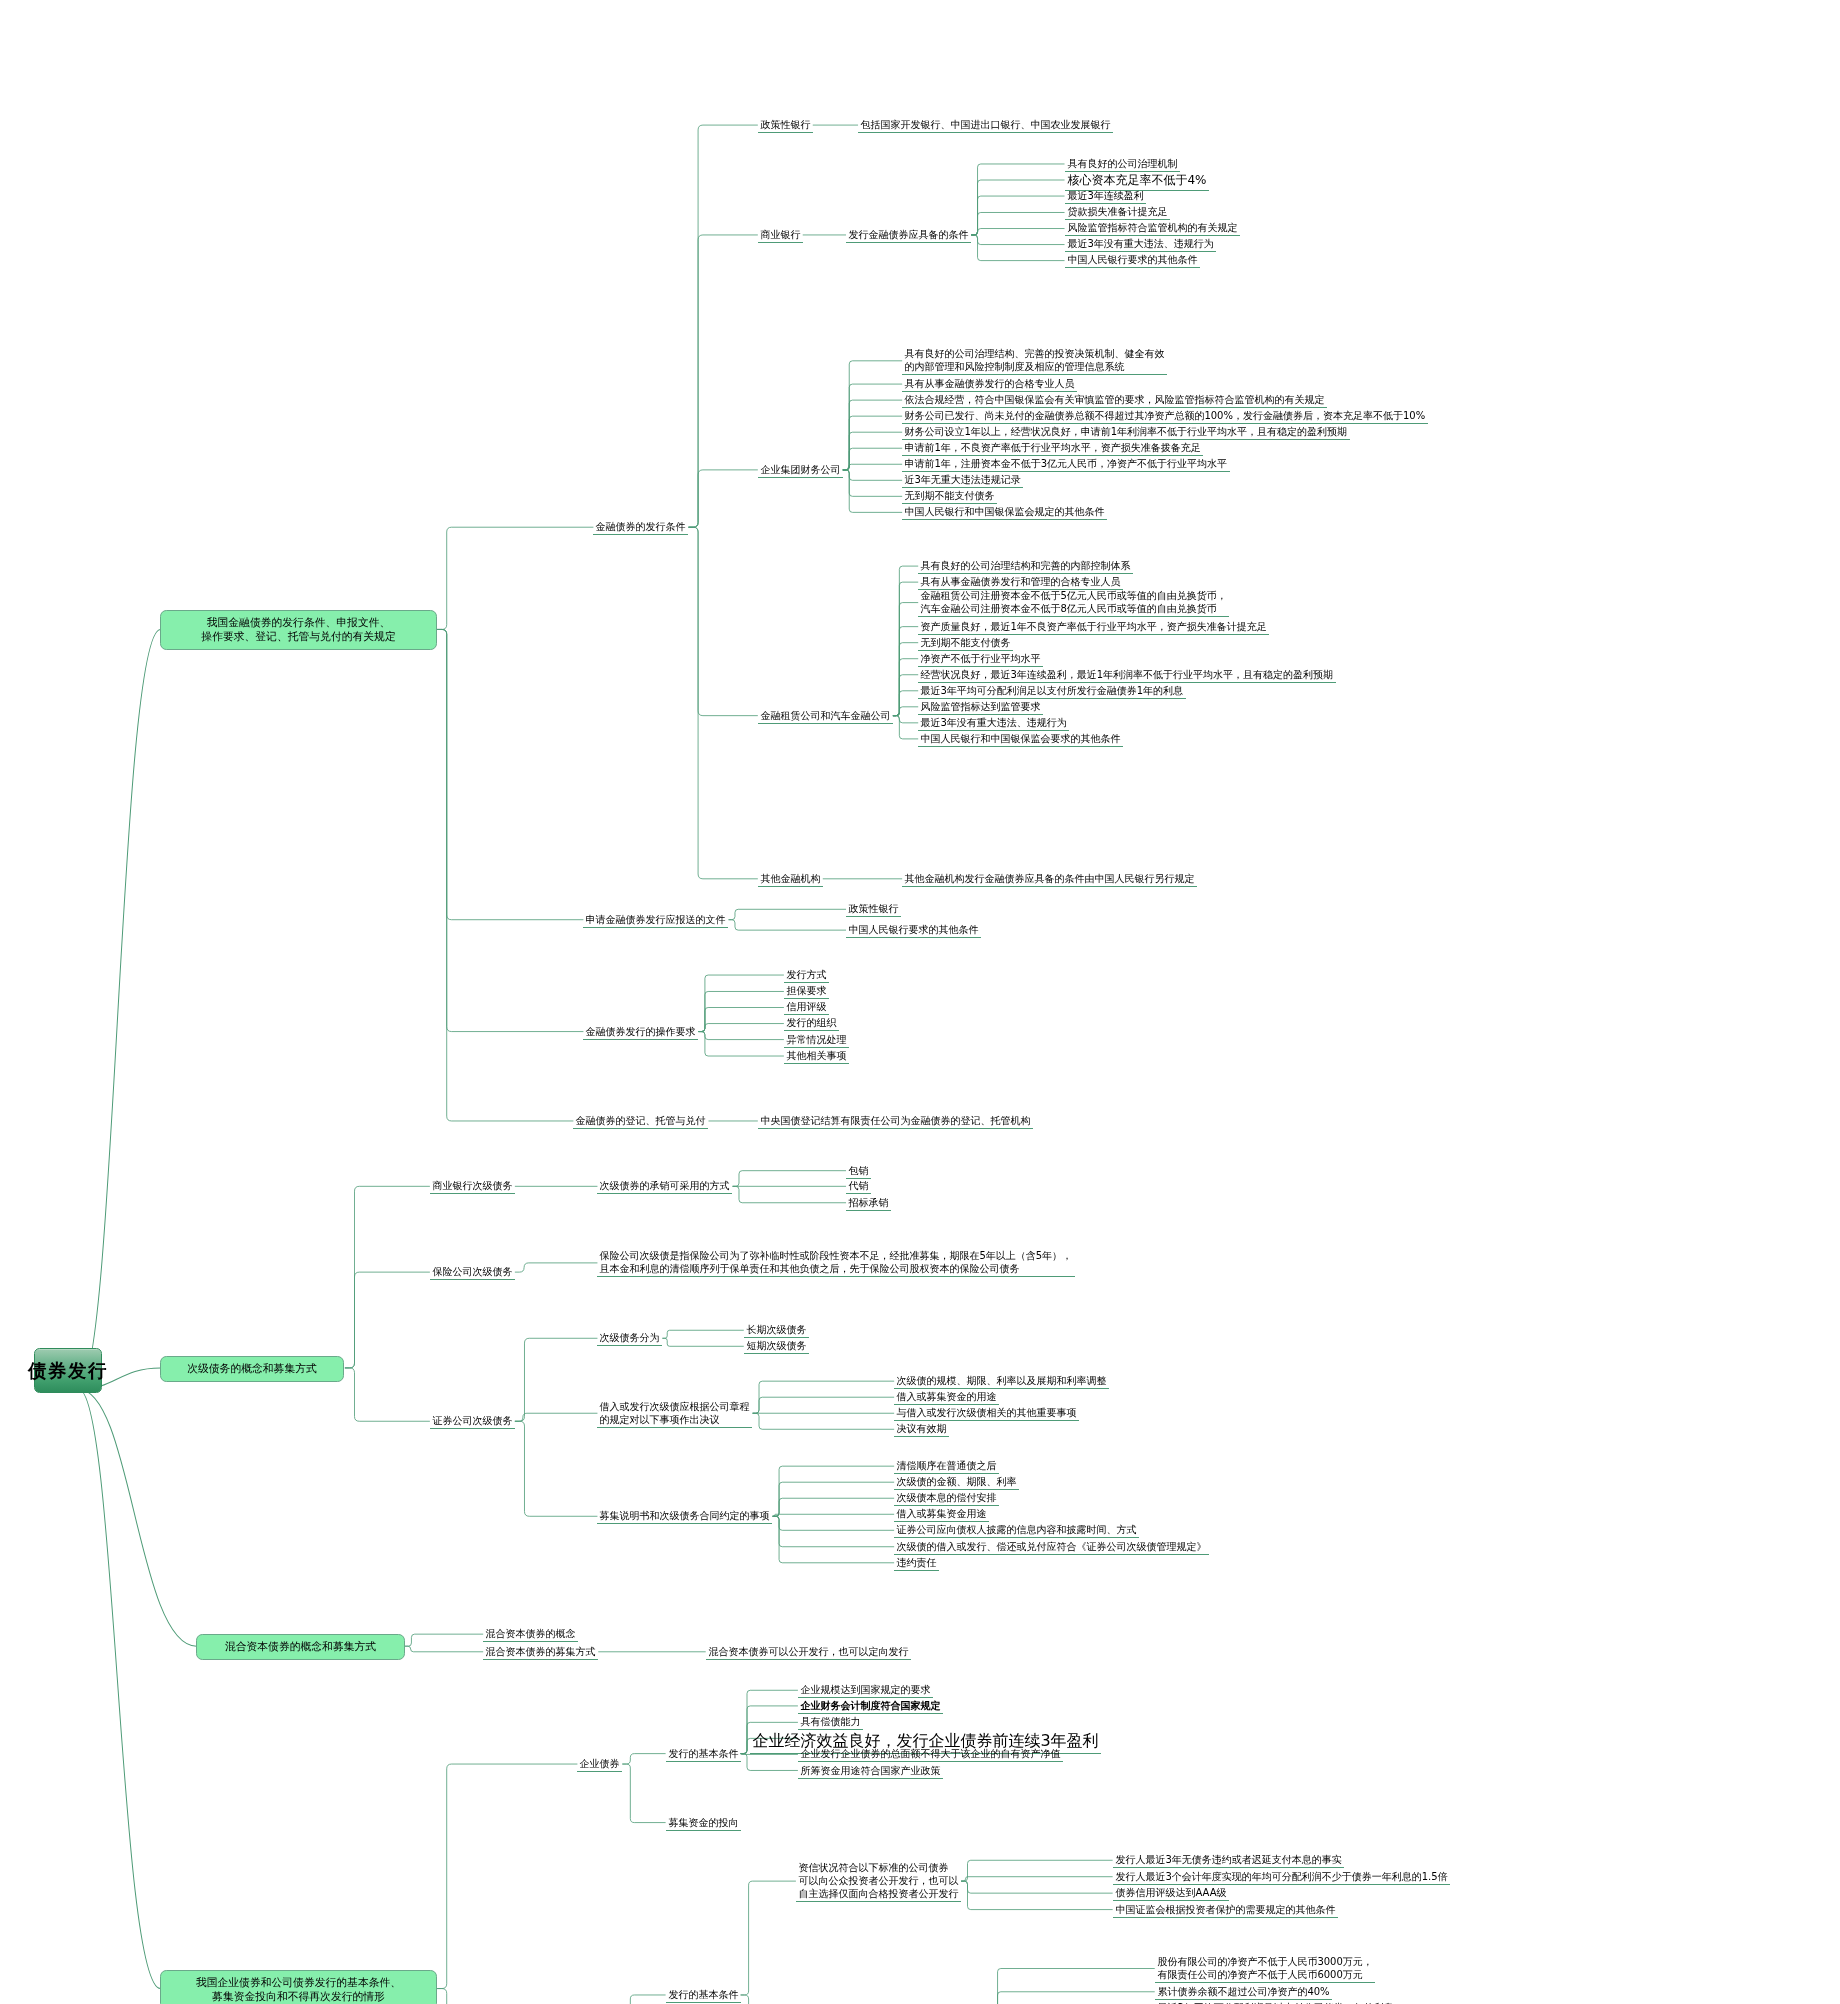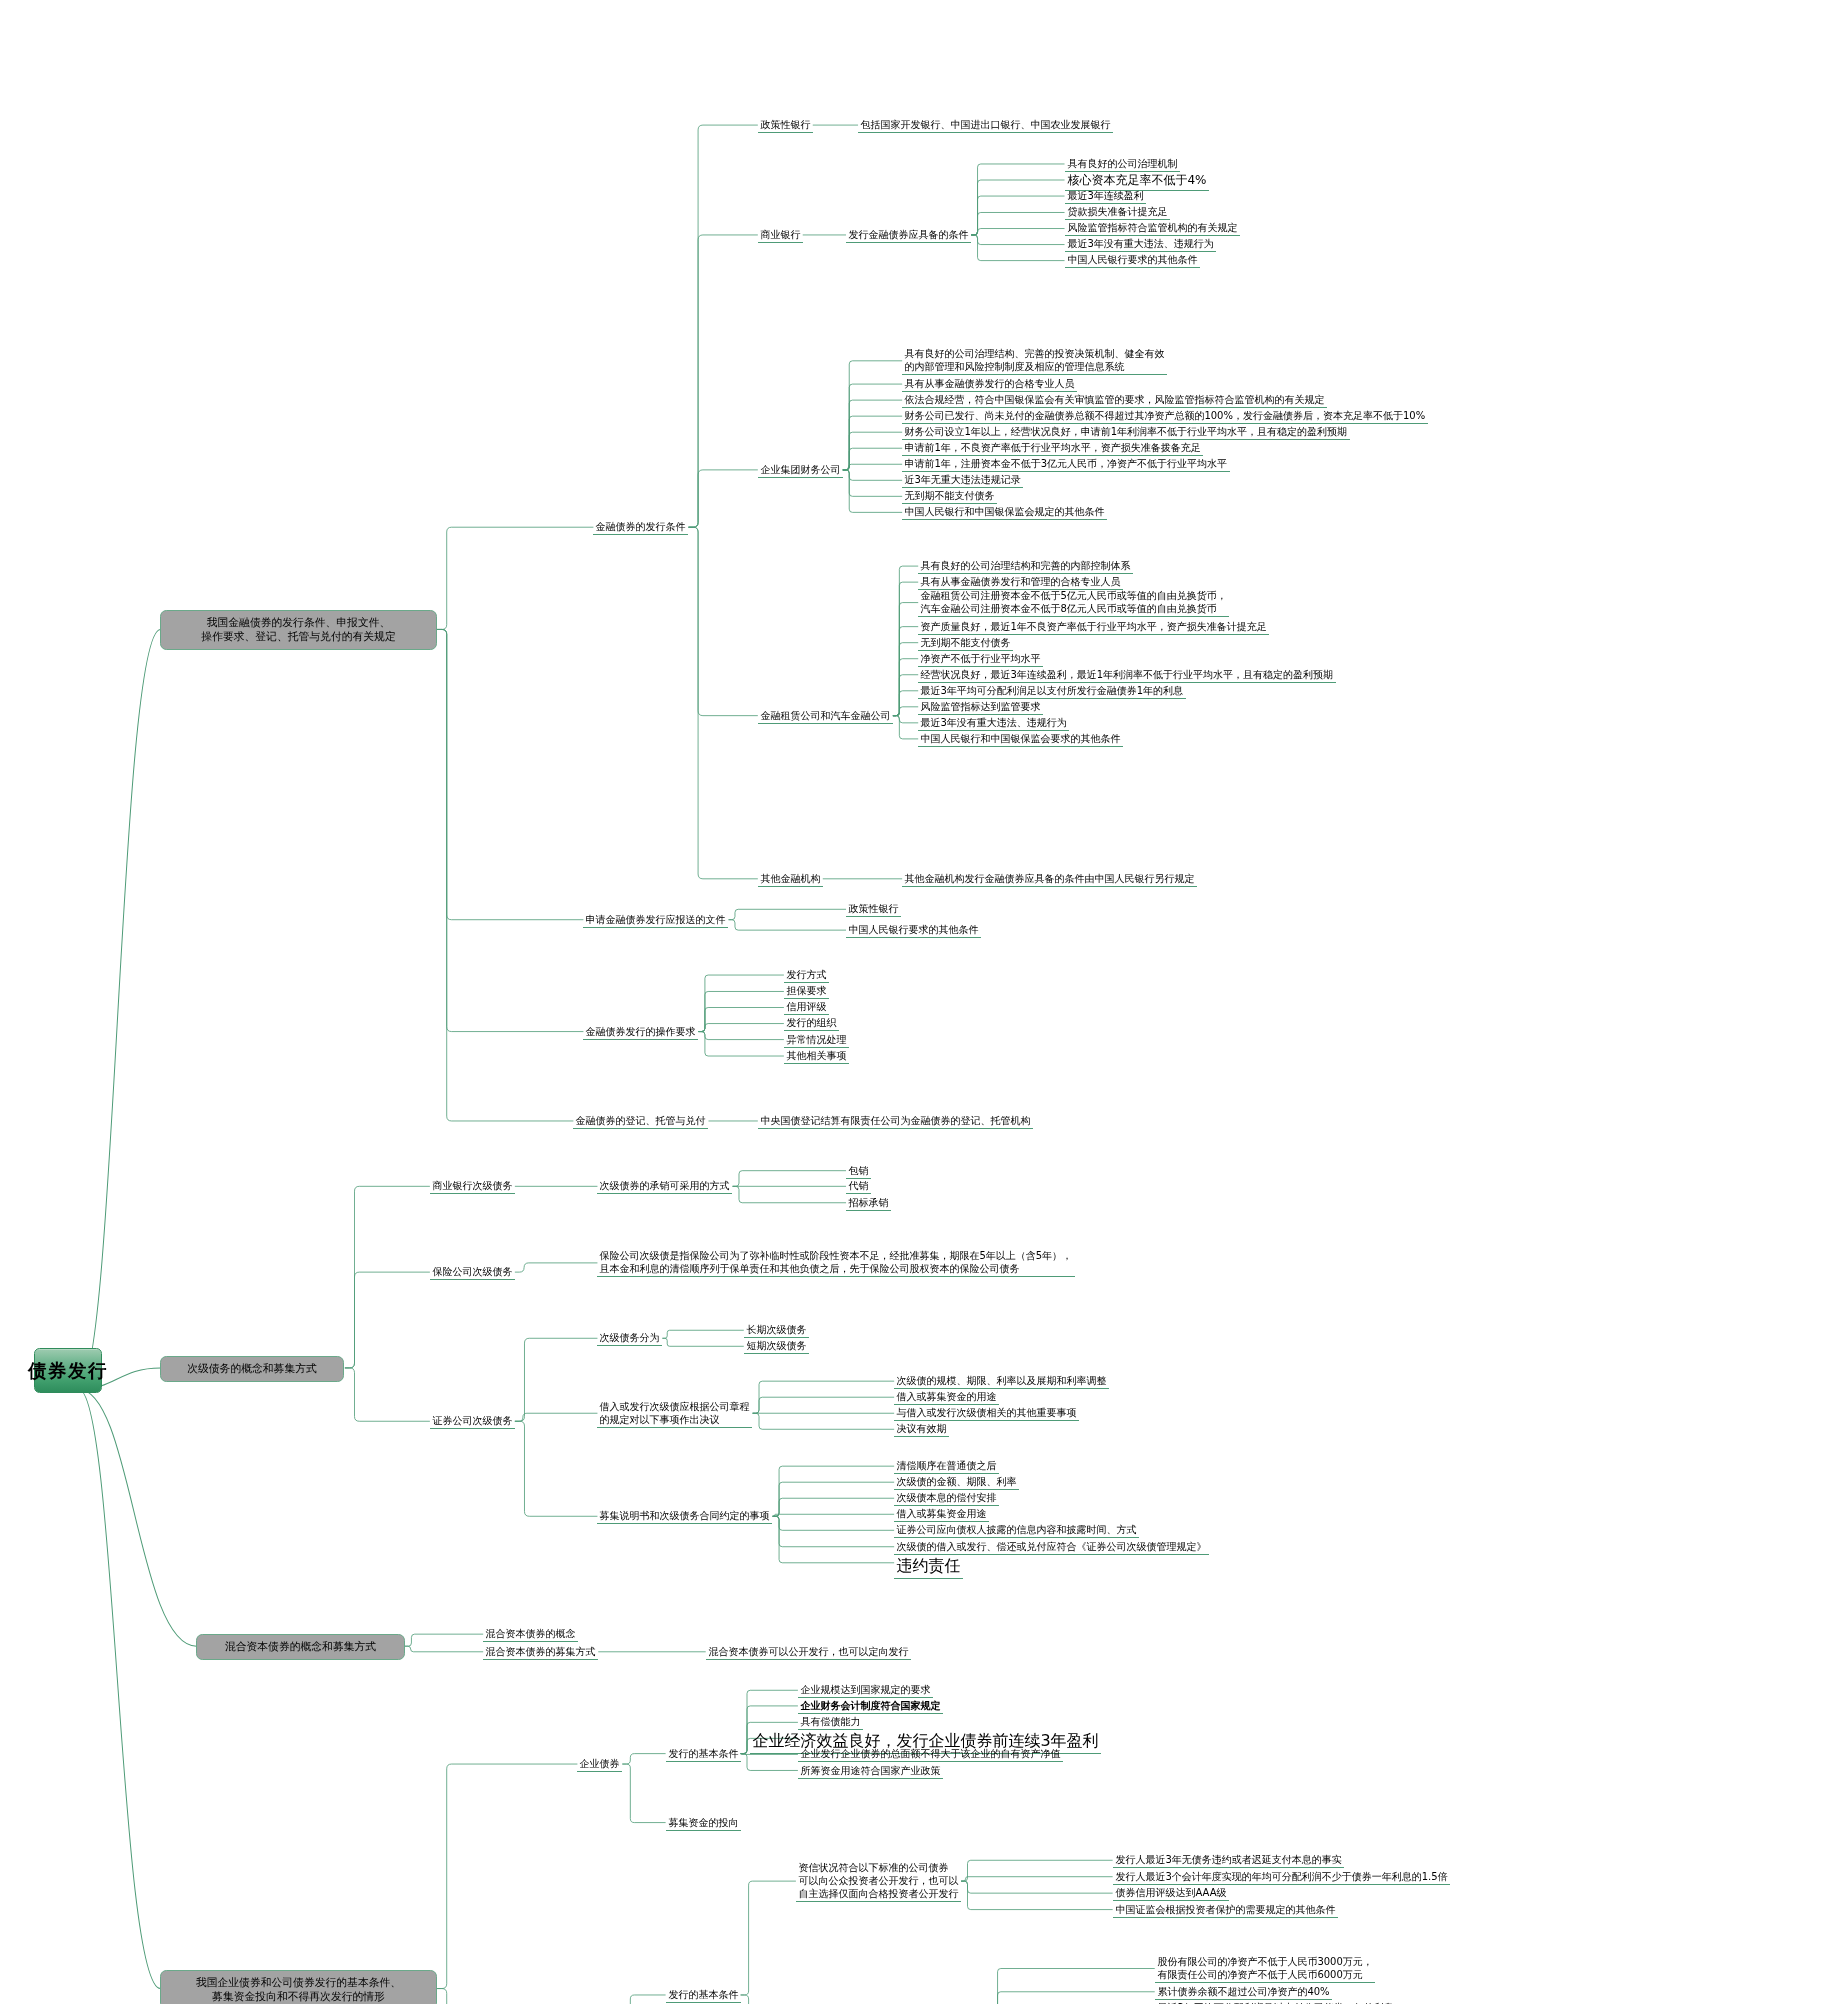--- a/index.html
+++ b/index.html
@@ -12,21 +12,21 @@
   
   .root{
     background:linear-gradient(to bottom,#9ecbb0 0%,#74b893 28%,#3f9e6c 75%,#2e8d5c 100%);
     border:0.4px solid #2f8b5b;border-radius:5.6px;color:#000;
     font-size:18.4px;font-weight:bold;letter-spacing:1.6px;
     display:flex;align-items:center;justify-content:center;
     box-shadow:inset 0 0.4px 0 #cfe7da;
   }
   
   .lv1{
-    border:0.4px solid #6aa98a;border-radius:6.4px;background:#a3a3a3;
+    border:0.4px solid #6aa98a;border-radius:6.4px;background:#86efac;
     font-size:10.8px;color:#000;padding:4.8px 7.2px;
     display:flex;align-items:center;justify-content:center;text-align:center;
   }
   
   .lv{
     font-size:10px;color:#000;padding:0.8px 2.4px 1.6px 2.4px;
     border-bottom:0.8px solid #4e9b77;
     display:flex;align-items:flex-end;
   }
   .lv span{display:block;}
@@ -224,21 +224,21 @@
       <div class="node lv" style="left: 894px; font-size: 10px; top: 1373px;"><span>次级债的规模、期限、利率以及展期和利率调整</span></div>
       <div class="node lv" style="left: 894px; font-size: 10px; top: 1389px;"><span>借入或募集资金的用途</span></div>
       <div class="node lv" style="left: 894px; font-size: 10px; top: 1405px;"><span>与借入或发行次级债相关的其他重要事项</span></div>
       <div class="node lv" style="left: 894px; font-size: 10px; top: 1421px;"><span>决议有效期</span></div>
       <div class="node lv" style="left: 894px; font-size: 10px; top: 1458px;"><span>清偿顺序在普通债之后</span></div>
       <div class="node lv" style="left: 894px; font-size: 10px; top: 1474px;"><span>次级债的金额、期限、利率</span></div>
       <div class="node lv" style="left: 894px; font-size: 10px; top: 1490px;"><span>次级债本息的偿付安排</span></div>
       <div class="node lv" style="left: 894px; font-size: 10px; top: 1506px;"><span>借入或募集资金用途</span></div>
       <div class="node lv" style="left: 894px; font-size: 10px; top: 1522px;"><span>证券公司应向债权人披露的信息内容和披露时间、方式</span></div>
       <div class="node lv" style="left: 894px; font-size: 10px; top: 1539px;"><span>次级债的借入或发行、偿还或兑付应符合《证券公司次级债管理规定》</span></div>
-      <div class="node lv" style="left: 894px; font-size: 16px; top: 1555px;"><span>违约责任</span></div>
+      <div class="node lv" style="left: 894px; font-size: 10px; top: 1555px;"><span>违约责任</span></div>
       <div class="node lv" style="left: 483px; font-size: 10px; top: 1626px;"><span>混合资本债券的概念</span></div>
       <div class="node lv" style="left: 483px; font-size: 10px; top: 1644px;"><span>混合资本债券的募集方式</span></div>
       <div class="node lv" style="left: 706px; font-size: 10px; top: 1644px;"><span>混合资本债券可以公开发行，也可以定向发行</span></div>
       <div class="node lv" style="left: 577px; font-size: 10px; top: 1756px;"><span>企业债券</span></div>
       <div class="node lv" style="left: 666px; font-size: 10px; top: 1746px;"><span>发行的基本条件</span></div>
       <div class="node lv" style="left: 666px; font-size: 10px; top: 1815px;"><span>募集资金的投向</span></div>
       <div class="node lv" style="left: 798px; font-size: 10px; top: 1682px;"><span>企业规模达到国家规定的要求</span></div>
       <div class="node lv" style="left: 798px; font-size: 10px; top: 1698px; font-weight: bold;"><span>企业财务会计制度符合国家规定</span></div>
       <div class="node lv" style="left: 798px; font-size: 10px; top: 1714px;"><span>具有偿债能力</span></div>
       <div class="node lv" style="left: 750px; font-size: 16px; top: 1730px;"><span>企业经济效益良好，发行企业债券前连续3年盈利</span></div>

